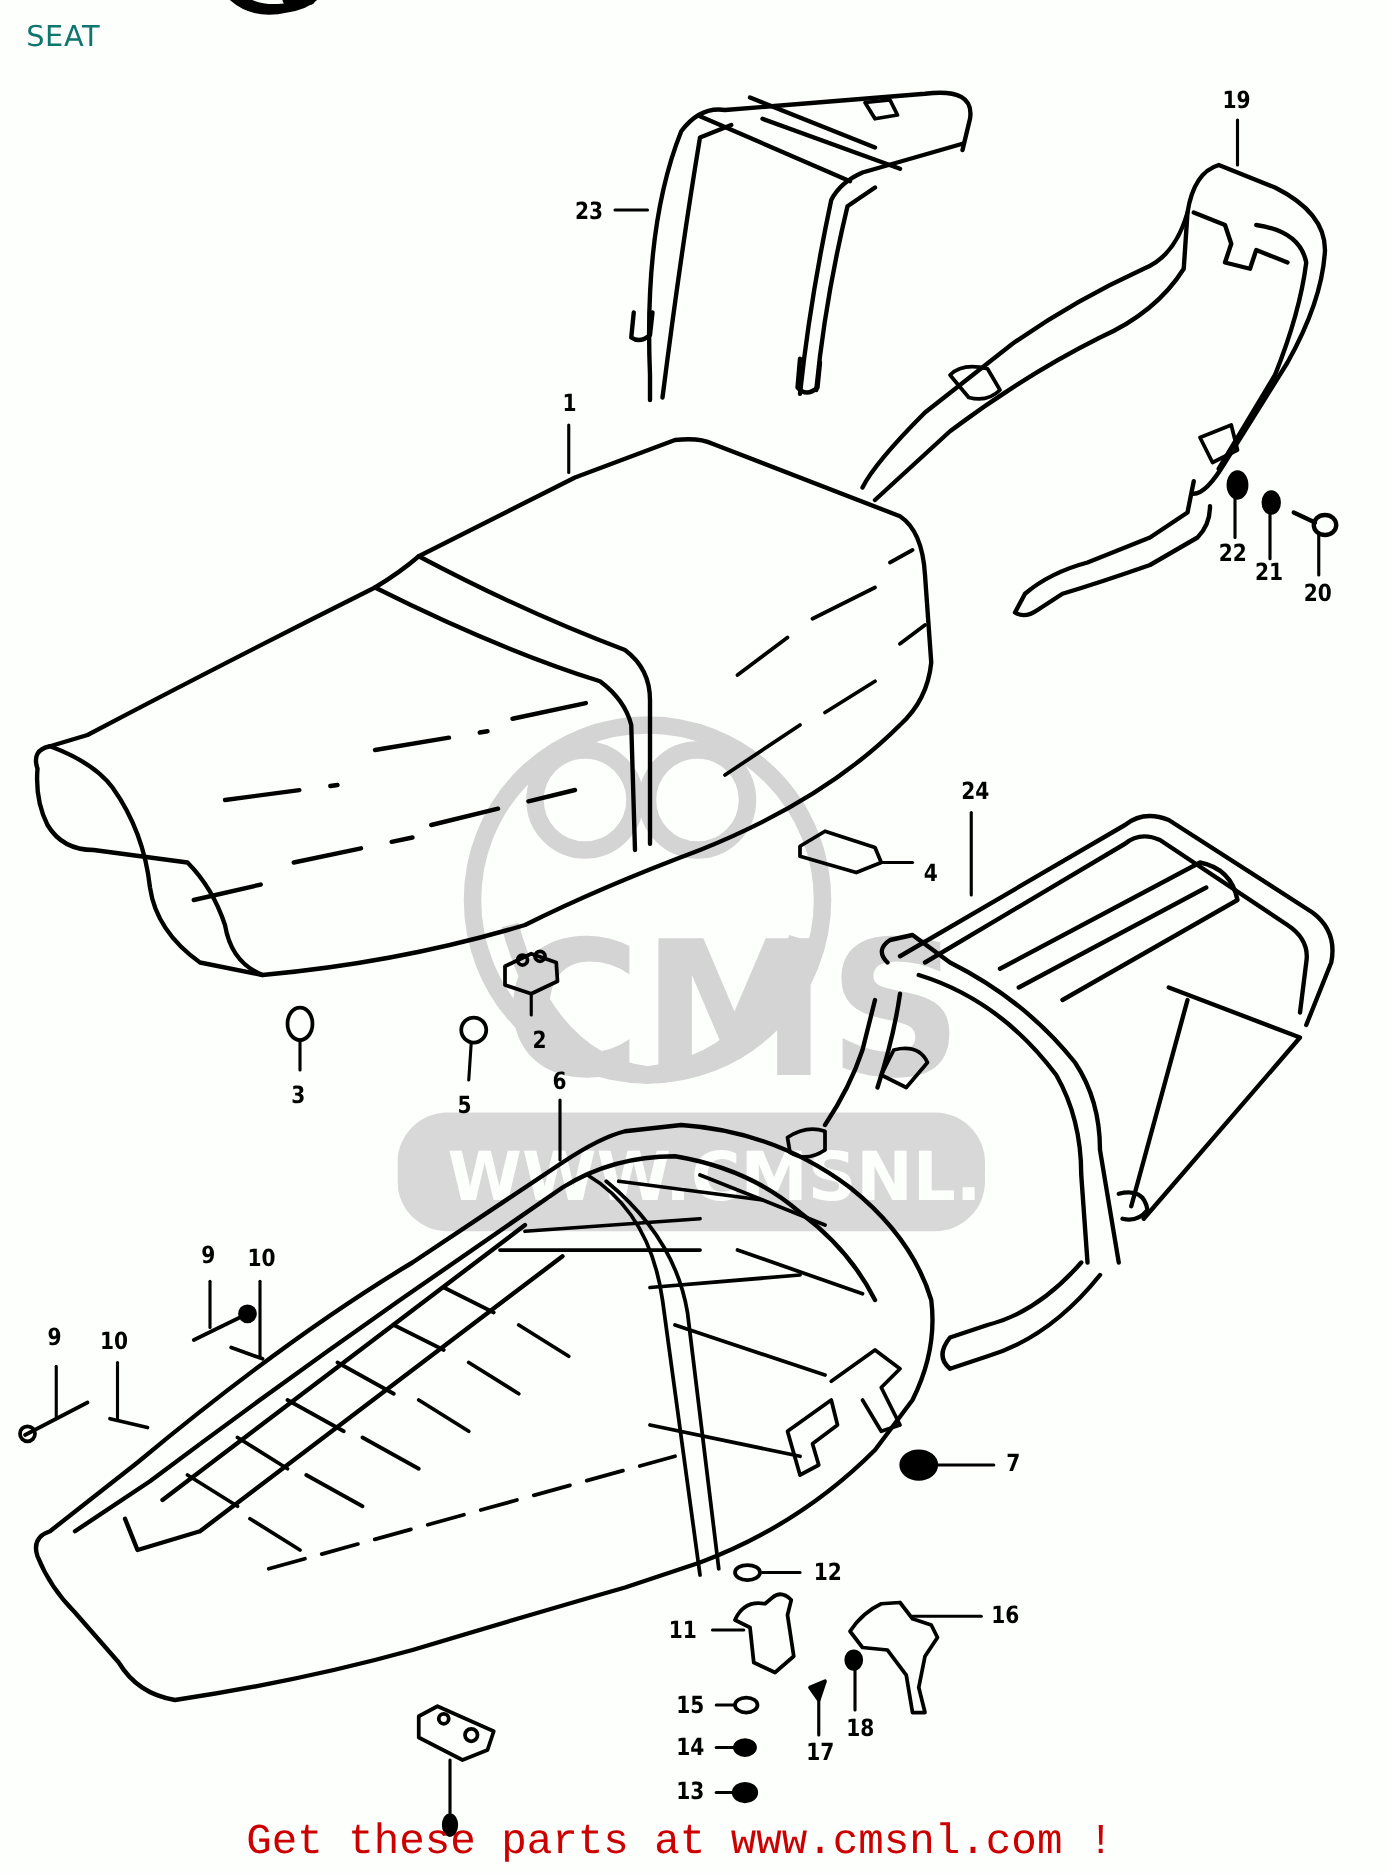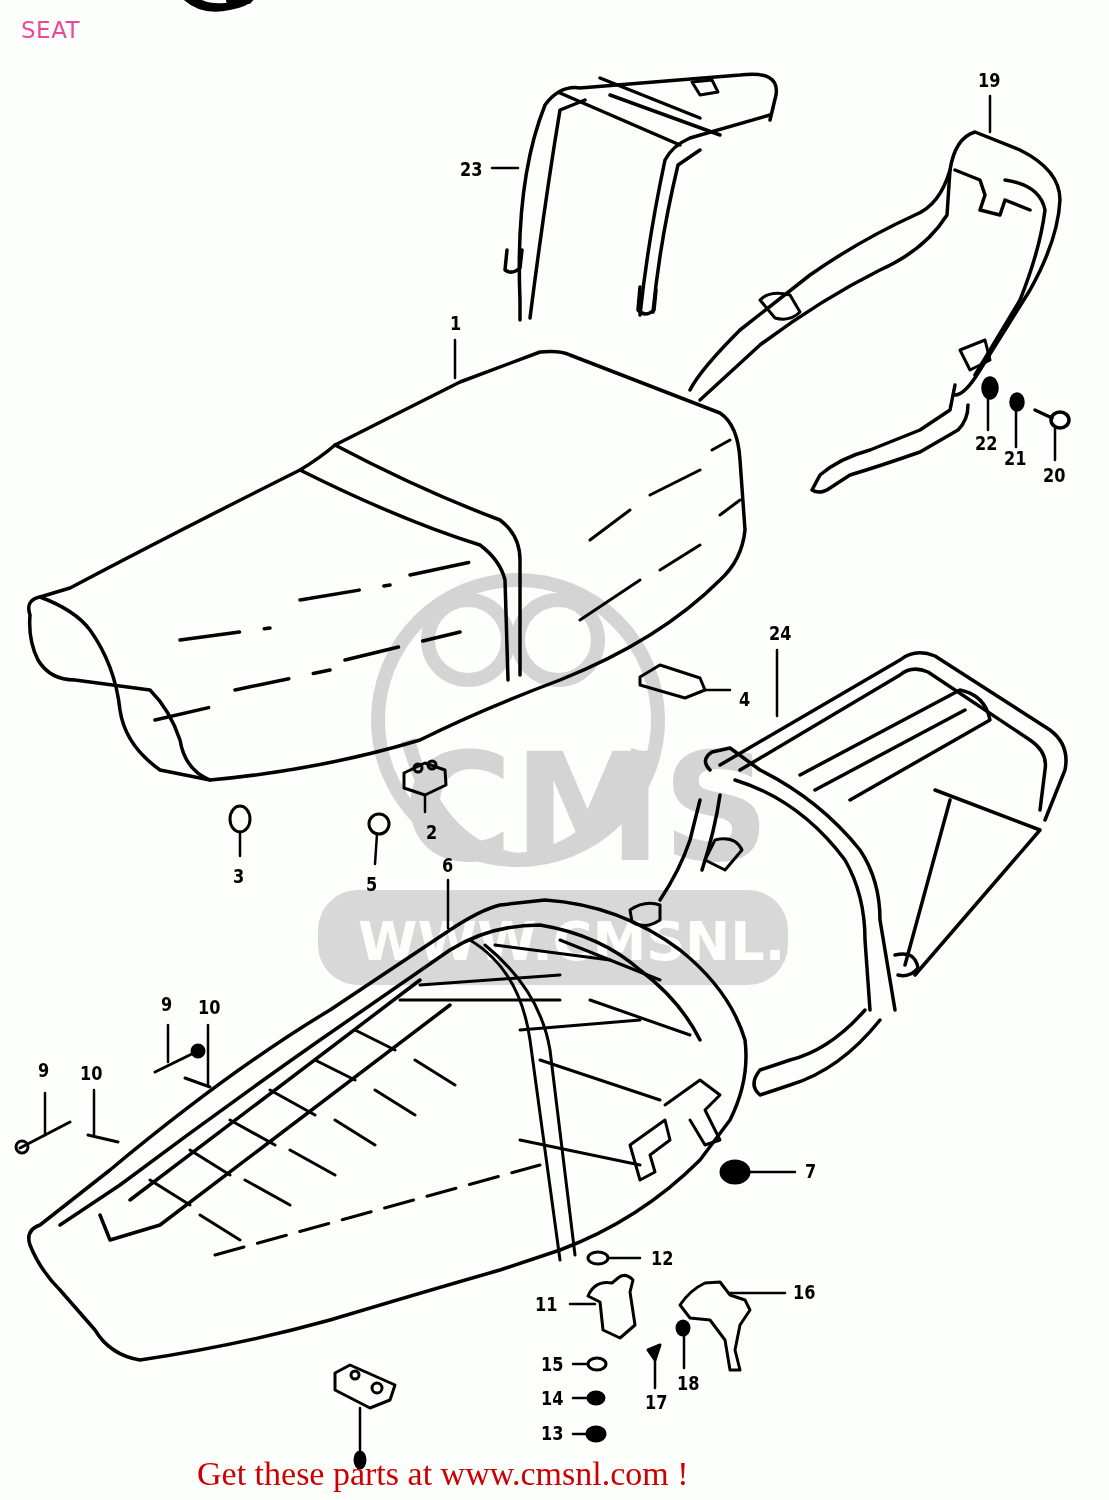--- a/index.html
+++ b/index.html
@@ -1,25 +1,25 @@
 <!DOCTYPE html>
 <html><head>
 <meta charset="utf-8">
 <style>
   html, body { margin: 0; padding: 0; background: #fdfffd; }
   body { width: 1109px; height: 1500px; position: relative; overflow: hidden;
          font-family: "DejaVu Sans", sans-serif; }
   .top-title-fragment { position: absolute; left: 0; top: -46px; width: 1109px; height: 60px; }
   .section-title { position: absolute; left: 21px; top: 17px; font-size: 23px;
-                   color: #ec4899; letter-spacing: 0.5px; font-family: "DejaVu Sans", sans-serif; }
+                   color: #0f766e; letter-spacing: 0.5px; font-family: "DejaVu Sans", sans-serif; }
   .diagram { position: absolute; left: 0; top: 0; width: 1109px; height: 1500px; }
   .callout { position: absolute; font-family: "DejaVu Sans", sans-serif; font-weight: bold;
              font-size: 19px; color: #000; line-height: 1; transform: scaleX(0.85); transform-origin: left top; }
   .footer-link { position: absolute; left: 197px; top: 1455px; font-size: 34px;
-                 color: #cc0000; font-family: Liberation Serif, serif; text-decoration: none;
+                 color: #cc0000; font-family: Liberation Mono, monospace; text-decoration: none;
                  white-space: nowrap; }
   .watermark { position: absolute; left: 318px; top: 520px; width: 470px; height: 470px;
                pointer-events: none; }
 </style>
 </head>
 <body>
 
 <svg class="top-title-fragment" viewBox="0 -46 1109 60">
   <path d="M175 -10 Q195 18 230 10 Q255 6 260 -10 L245 -10 Q240 2 225 3 Q200 5 190 -10 Z" fill="#000"></path>
   <rect x="228" y="-20" width="16" height="26" rx="4" fill="#000"></rect>

